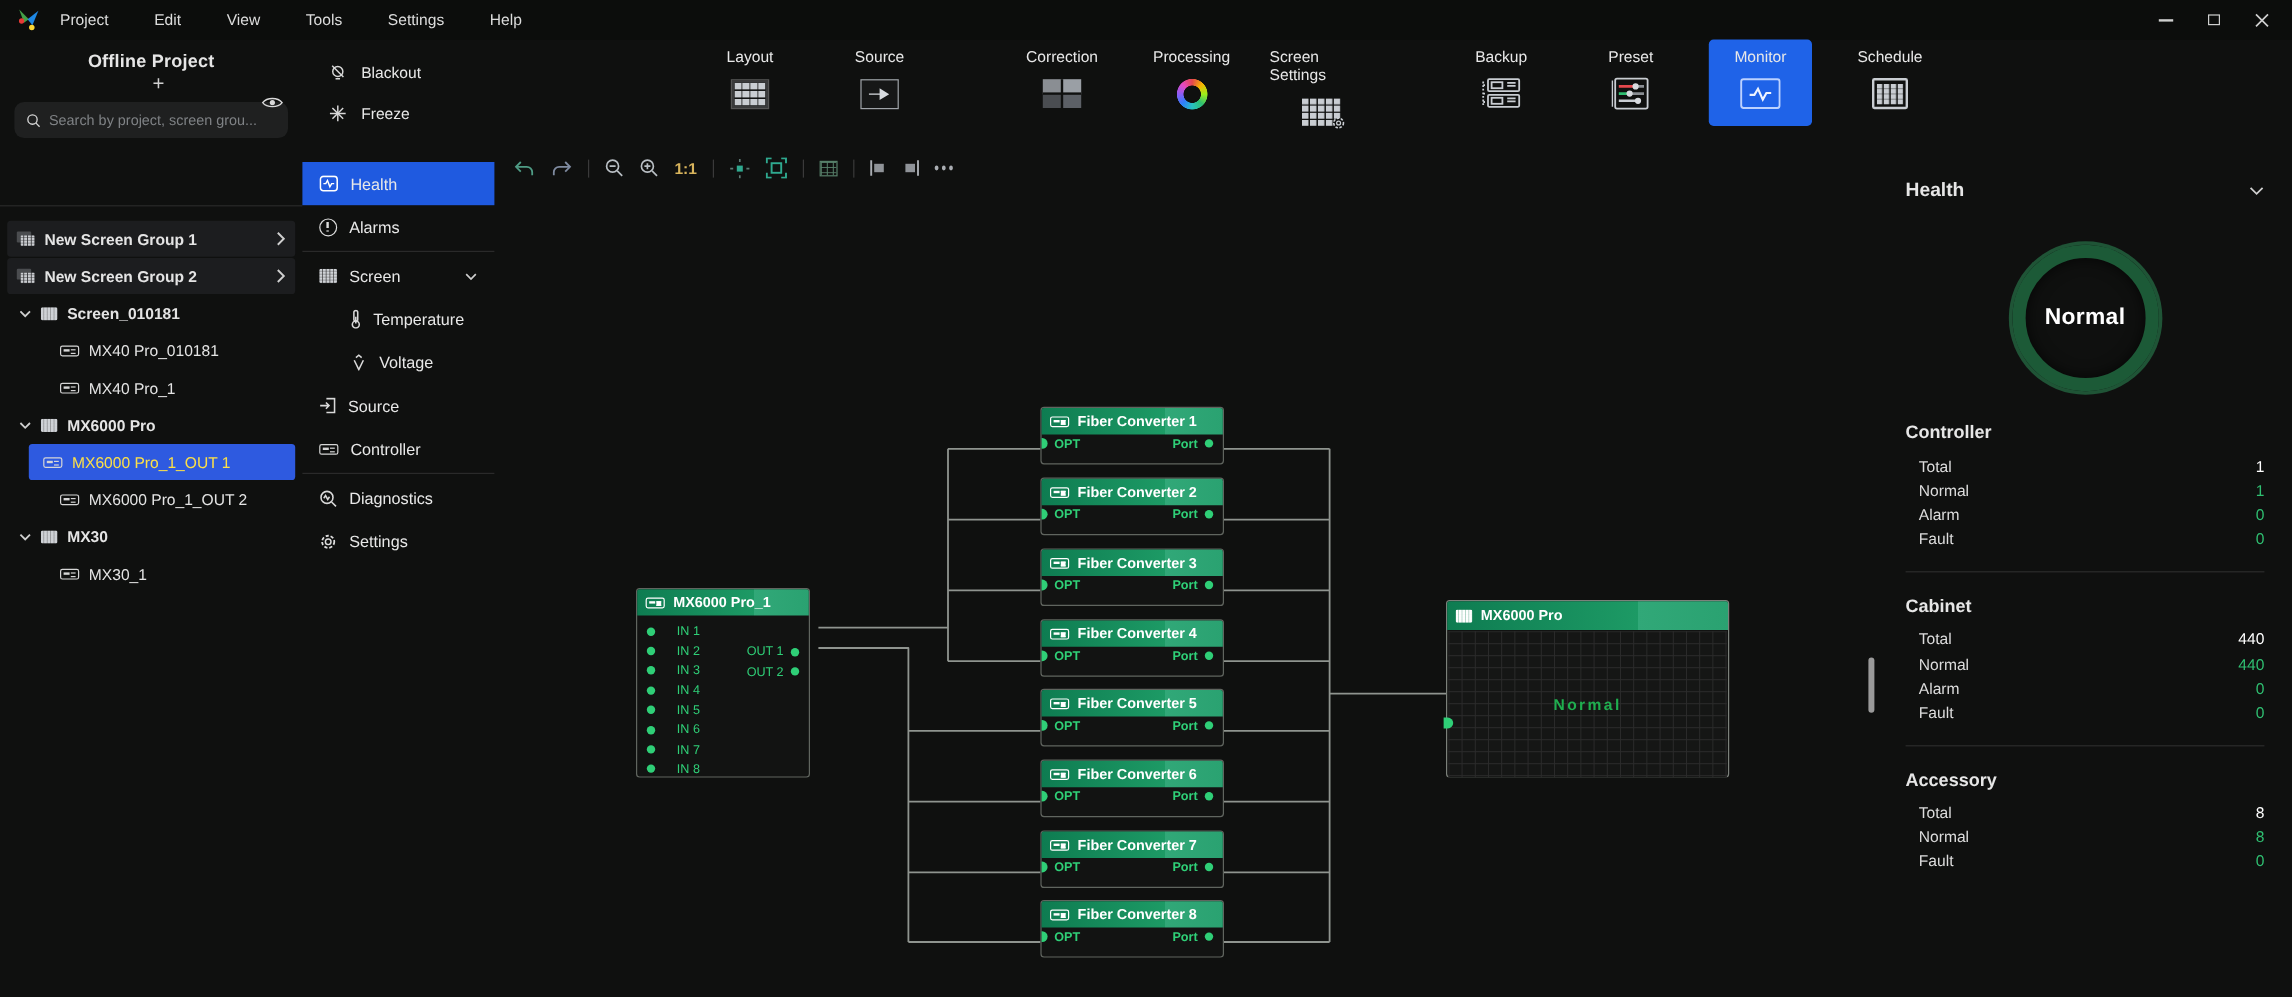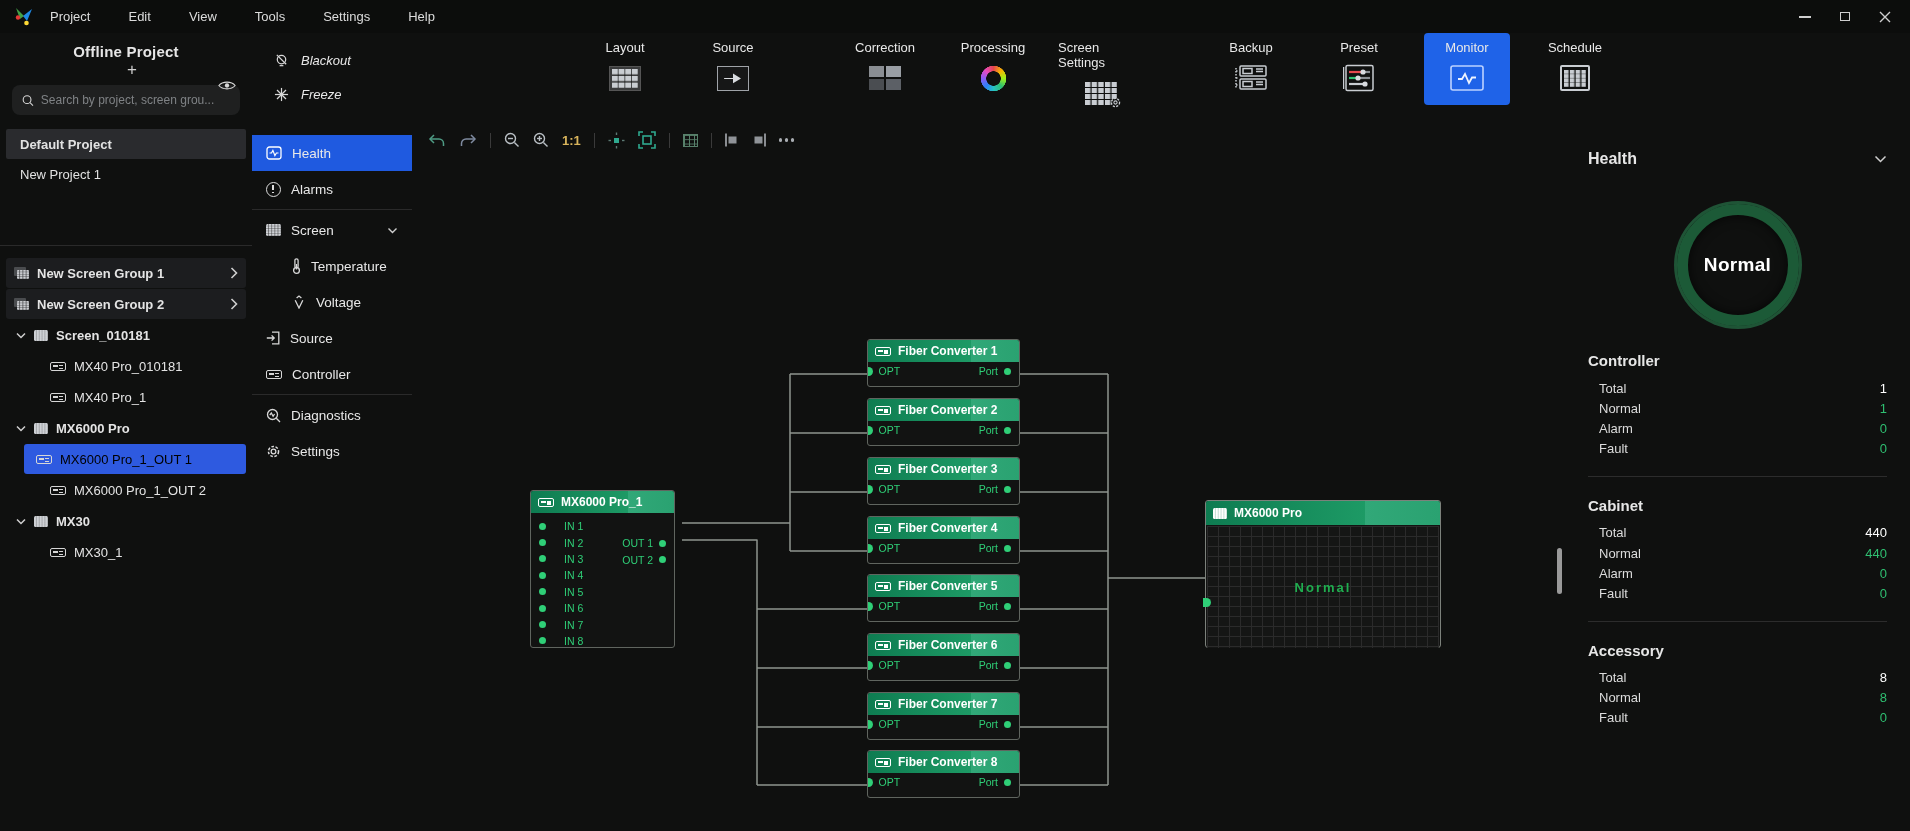--- a/index.html
+++ b/index.html
@@ -34,41 +34,41 @@
   .proj-item { height:30px; display:flex; align-items:center; padding:0 14px;
     font-size:13px; color:#e2e2e2; margin:0 6px; border-radius:2px; }
   .proj-item.active { background:#2a2b2e; font-weight:bold; }
   .pp-divider { border-top:1px solid #2a2a2a; margin:56px 0 12px; }
   .tree-row { height:30px; display:flex; align-items:center; font-size:13px; gap:8px;
     margin:1px 6px; border-radius:3px; padding:0 8px; color:#e4e4e4; }
   .tree-row.group { background:#1c1d1f; font-weight:bold; }
   .tree-row.group .chev-r { margin-left:auto; }
   .tree-row.screen { font-weight:bold; padding-left:10px; }
   .tree-row.device { padding-left:44px; }
-  .tree-row.selected { background:#2e5ae0; color:#000000; margin-left:24px; padding-left:12px; }
+  .tree-row.selected { background:#2e5ae0; color:#fde047; margin-left:24px; padding-left:12px; }
   .ic-screens { width:15px; height:12px; position:relative; flex:none; }
   .ic-screens::before { content:""; position:absolute; left:0; top:0; width:12px; height:9px;
      background:#4a4c4f; border-radius:1px; }
   .ic-screens::after { content:""; position:absolute; right:0; bottom:0; width:12px; height:9px;
      background-image:linear-gradient(#caccd0,#caccd0); background-size:2.5px 2px;
      background-repeat:space; background-color:#2a2b2d; border-radius:1px; }
   .ic-grid { width:14px; height:11px; flex:none; background-color:#222;
      background-image:linear-gradient(#cfd2d6,#cfd2d6); background-size:2.6px 2.2px;
      background-repeat:space; border-radius:1.5px; }
   .ic-dev { width:16px; height:9px; border:1.2px solid #d6d6d6; border-radius:2px;
      position:relative; flex:none; }
   .ic-dev::before { content:""; position:absolute; left:2px; top:2px; width:5px; height:2.5px; background:#d6d6d6; }
   .ic-dev::after { content:""; position:absolute; right:2px; top:2px; width:4px; height:2.5px;
      border-top:1px solid #d6d6d6; border-bottom:1px solid #d6d6d6; }
   .caret { flex:none; }
 
   
   .mon-side { width:160px; flex:none; padding-top:10px; }
   .qa-row { height:34px; display:flex; align-items:center; gap:12px; padding-left:22px;
-    font-size:13px; color:#e8e8e8;font-style:italic; }
+    font-size:13px; color:#e8e8e8; }
   .mon-menu { margin-top:24px; }
   .mm-row { height:36px; display:flex; align-items:center; gap:10px; padding-left:14px;
     font-size:13.5px; color:#e8e8e8; cursor:pointer; }
   .mm-row.active { background:#1f5ae0; }
   .mm-row.child { padding-left:40px; }
   .mm-row .chev-d { margin-left:auto; margin-right:14px; }
   .mm-div { border-top:1px solid #2a2a2a; margin:2px 0; }
   .ic-alarm { width:15px; height:15px; border:1.4px solid #ddd; border-radius:50%; position:relative; flex:none; }
   .ic-alarm::before { content:""; position:absolute; left:5.3px; top:2.6px; width:1.8px; height:5px; background:#ddd; }
   .ic-alarm::after { content:""; position:absolute; left:5.3px; bottom:2.2px; width:1.8px; height:1.8px; background:#ddd; }
@@ -125,22 +125,22 @@
   .node-h .ic-dev { border-color:#fff; }
   .node-h .ic-dev::before, .node-h .ic-dev::after { background:#fff; border-color:#fff; }
   .n-ctrl { left:118px; top:379px; width:145px; height:158px; }
   .ctrl-body { position:relative; padding:5px 8px 0; }
   .in-row { height:16.4px; display:flex; align-items:center; gap:18px;
      color:#2fcf77; font-size:10.5px; }
   .outs { position:absolute; right:8px; top:22px; }
   .out-row { height:16.4px; display:flex; align-items:center; gap:6px; color:#2fcf77; font-size:10.5px; }
   .dot { width:7px; height:7px; border-radius:50%; background:#2fcf77; flex:none; }
   .n-fc { left:455px; width:153px; height:48px; }
-  .fc-body { height:15px; display:flex; align-items:flex-end; justify-content:space-between;
-     padding:0 8px 0 0; color:#2fcf77; font-size:10.5px; }
+  .fc-body { height:15px; display:flex; align-items:center; justify-content:space-between;
+     padding:0 8px 0 0; color:#2fcf77; font-size:10.5px;font-weight:bold; }
   .fc-l { display:flex; align-items:center; gap:6px; }
   .halfdot { width:4.5px; height:9px; border-radius:0 5px 5px 0; background:#2fcf77; }
   .fc-r { display:flex; align-items:center; gap:6px; }
   .n-screen { left:793px; top:389px; width:236px; height:148px; border-color:#7c817b; }
   .n-screen .node-h { height:24px; }
   .scr-body { position:relative; height:122px; margin:1px; background-color:#151615;
      background-image:linear-gradient(#2b2b2b 1px,transparent 1px),linear-gradient(90deg,#2b2b2b 1px,transparent 1px);
      background-size:11px 10px; display:flex; align-items:center; justify-content:center; }
   .scr-status { color:#1fae4f; font-weight:bold; font-size:13px; letter-spacing:2px; }
   .scr-port { position:absolute; left:-4px; top:72px; width:8px; height:9px;
@@ -212,24 +212,20 @@
           </svg>
       </span>
     </div>
     <div class="searchbox">
       <svg width="13" height="13" viewBox="0 0 14 14">
           <circle cx="6" cy="6" r="4.6" class="st"></circle>
           <line x1="9.5" y1="9.5" x2="13" y2="13" class="st"></line>
         </svg>
       <input placeholder="Search by project, screen grou..." style="">
     </div>
-    <div class="proj-list">
-      <div class="proj-item active">Default Project</div>
-      <div class="proj-item">New Project 1</div>
-    </div>
     <div class="pp-divider"></div>
 
     <div class="tree">
       <div class="tree-row group">
         <span class="ic-screens"></span>
         <span>New Screen Group 1</span>
         <svg class="chev-r" width="8" height="12" viewBox="0 0 8 12">
             <path d="M1.5 1 L6.5 6 L1.5 11" stroke="#cfcfcf" stroke-width="1.6" fill="none"></path>
           </svg>
       </div>

